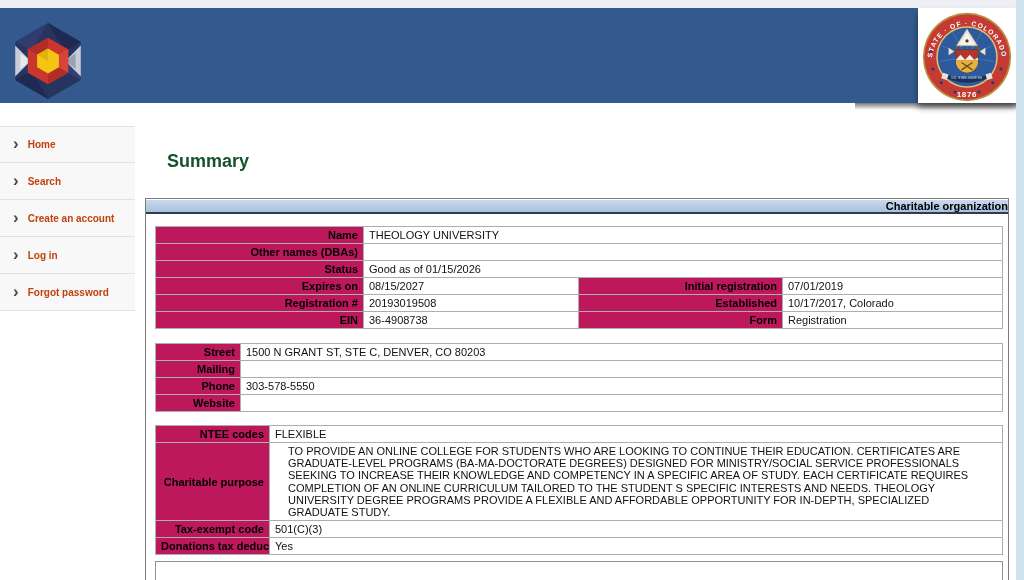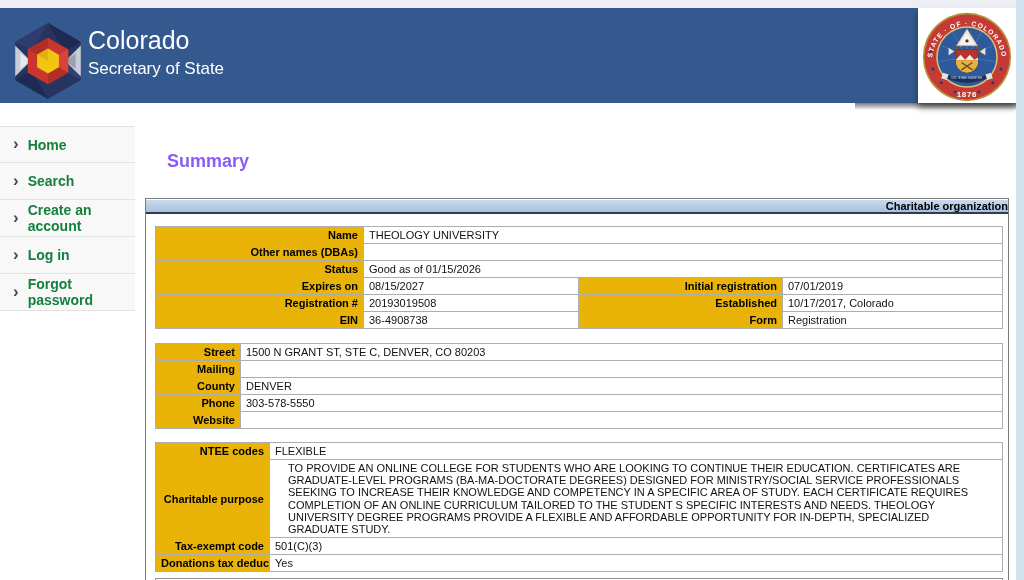--- a/index.html
+++ b/index.html
@@ -20,36 +20,36 @@
                    background:linear-gradient(to bottom, rgba(10,10,10,.55), rgba(0,0,0,0)); }
   .right-strip { position:absolute; left:1016px; top:0; width:8px; height:580px; background:#cfe3ee; }
 
   
   .sidebar { position:absolute; left:0; top:126px; width:135px; }
   .side-item { display:flex; align-items:center; height:37px; padding-left:13px;
                background:#f8f8f9; border-bottom:1px solid #e2e2e2; cursor:pointer; }
   .side-item:first-child { border-top:1px solid #e2e2e2; }
   .side-item .chev { color:#4a4a4a; font-size:17px; line-height:17px; margin-right:9px;
                      font-weight:bold; transform:translateY(-1px); }
-  .side-item .lab { font-size:14px; font-weight:bold; color:#15803d; }
+  .side-item .lab { font-size:10px; font-weight:bold; color:#c2410c; }
 
   
-  .page-title { position:absolute; left:167px; top:151px; font-size:18px; font-weight:bold; color:#8b5cf6; }
+  .page-title { position:absolute; left:167px; top:151px; font-size:18px; font-weight:bold; color:#14532d; }
 
   .wrapper { position:absolute; left:145px; top:198px; width:864px; height:382px;
              border:1px solid #7b7b7b; border-bottom:0; background:#fff; overflow:hidden; }
   .panel-header { height:15px; background:linear-gradient(#c9daee,#a7c0dd);
                   border-top:1px solid #fff; border-bottom:2px solid #2e3d4e;
                   font-size:11px; font-weight:bold; color:#000; text-align:right; line-height:12px; }
   .panel-body { padding:12px 5px 0 9px; }
 
   table { border-collapse:collapse; width:848px; table-layout:fixed; border:1px solid #929292; }
   td { border:1px solid #adadad; height:17px; padding:0 5px; font-size:11px; color:#111;
        white-space:nowrap; overflow:hidden; }
-  td.lbl { background:#eab308; text-align:right; font-weight:bold; color:#000; }
+  td.lbl { background:#be185d; text-align:right; font-weight:bold; color:#000; }
   td.wrap { white-space:normal; height:auto; line-height:12.2px; padding:2px 18px; }
   .tbl-dates { margin-top:-1px;border-radius:12px; }
   .tbl-address { margin-top:14px;border-radius:15px; }
   .tbl-details { margin-top:13px; }
   .next-section-sliver { margin-top:6px; width:848px; height:20px;
                          border:1px solid #929292; background:#fff; }
 </style>
 </head>
 <body>
 
@@ -69,24 +69,20 @@
         <polygon points="82,28 64,46 82,64" fill="#c7ccd8"></polygon>
         <polygon points="12,37 24,46 12,55" fill="#e6e9ef"></polygon>
         <polygon points="76,37 64,46 76,55" fill="#9aa1b3"></polygon>
         <polygon points="44,19 67.4,32.5 67.4,59.5 44,73 20.6,59.5 20.6,32.5" fill="#c8362e"></polygon>
         <polygon points="44,19 20.6,32.5 44,46" fill="#b12d26"></polygon>
         <polygon points="67.4,59.5 44,73 44,46" fill="#b12d26"></polygon>
         <polygon points="67.4,32.5 44,46 67.4,59.5" fill="#d8443a"></polygon>
         <polygon points="44,31.5 56.6,38.75 56.6,53.25 44,60.5 31.4,53.25 31.4,38.75" fill="#f4c413"></polygon>
         <polygon points="44,31.5 31.4,38.75 44,46" fill="#e0b20e"></polygon>
       </svg>
-    </div>
-    <div class="brand">
-      <div class="t1">Colorado</div>
-      <div class="t2">Secretary of State</div>
     </div>
   </div>
 
   <div class="seal-box" style="box-shadow:0 5px 6px rgba(0,0,0,.45);">
     <svg width="92" height="92" viewBox="0 0 100 100">
       <defs>
         <path id="arcTop" d="M 12,54 A 38,38 0 0 1 88,54"></path>
       </defs>
       <circle cx="50" cy="50" r="48" fill="#b98f3e"></circle>
       <circle cx="50" cy="50" r="46.3" fill="#c53b33"></circle>
@@ -225,24 +221,20 @@
         <tbody>
             <tr>
           <td class="lbl">Street</td>
           <td class="val">1500 N GRANT ST, STE C, DENVER, CO 80203</td>
         </tr>
         <tr>
           <td class="lbl">Mailing</td>
           <td class="val"></td>
         </tr>
         <tr>
-          <td class="lbl">County</td>
-          <td class="val">DENVER</td>
-        </tr>
-        <tr>
           <td class="lbl">Phone</td>
           <td class="val">303-578-5550</td>
         </tr>
         <tr>
           <td class="lbl">Website</td>
           <td class="val"></td>
         </tr>
       </tbody>
         </table>
 

